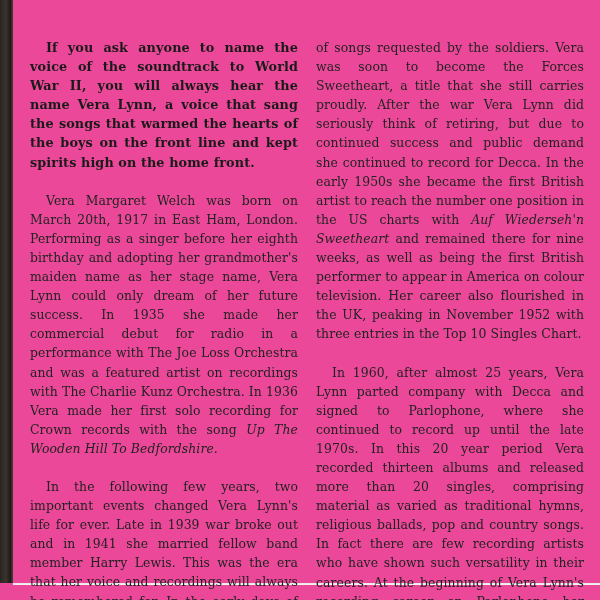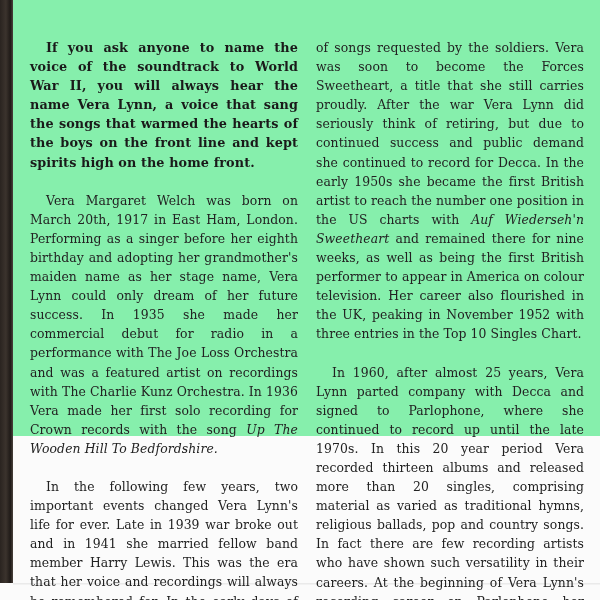--- a/index.html
+++ b/index.html
@@ -6,22 +6,22 @@
     margin: 0;
     padding: 0;
     width: 600px;
     height: 600px;
     overflow: hidden;
     background: #fbfbfb;
   }
   .page {
     position: relative;
     width: 600px;
-    height: 436px;
-    background: #86efac;
+    height: 600px;
+    background: #ec4899;
   }
   .spine {
     position: absolute;
     left: 0;
     top: 0;
     width: 13px;
     height: 583px;
     background: linear-gradient(to right, #2a2420 0%, #3b332d 45%, #1f1a17 80%, #4a423c 100%);
   }
   .bottom-shadow {

